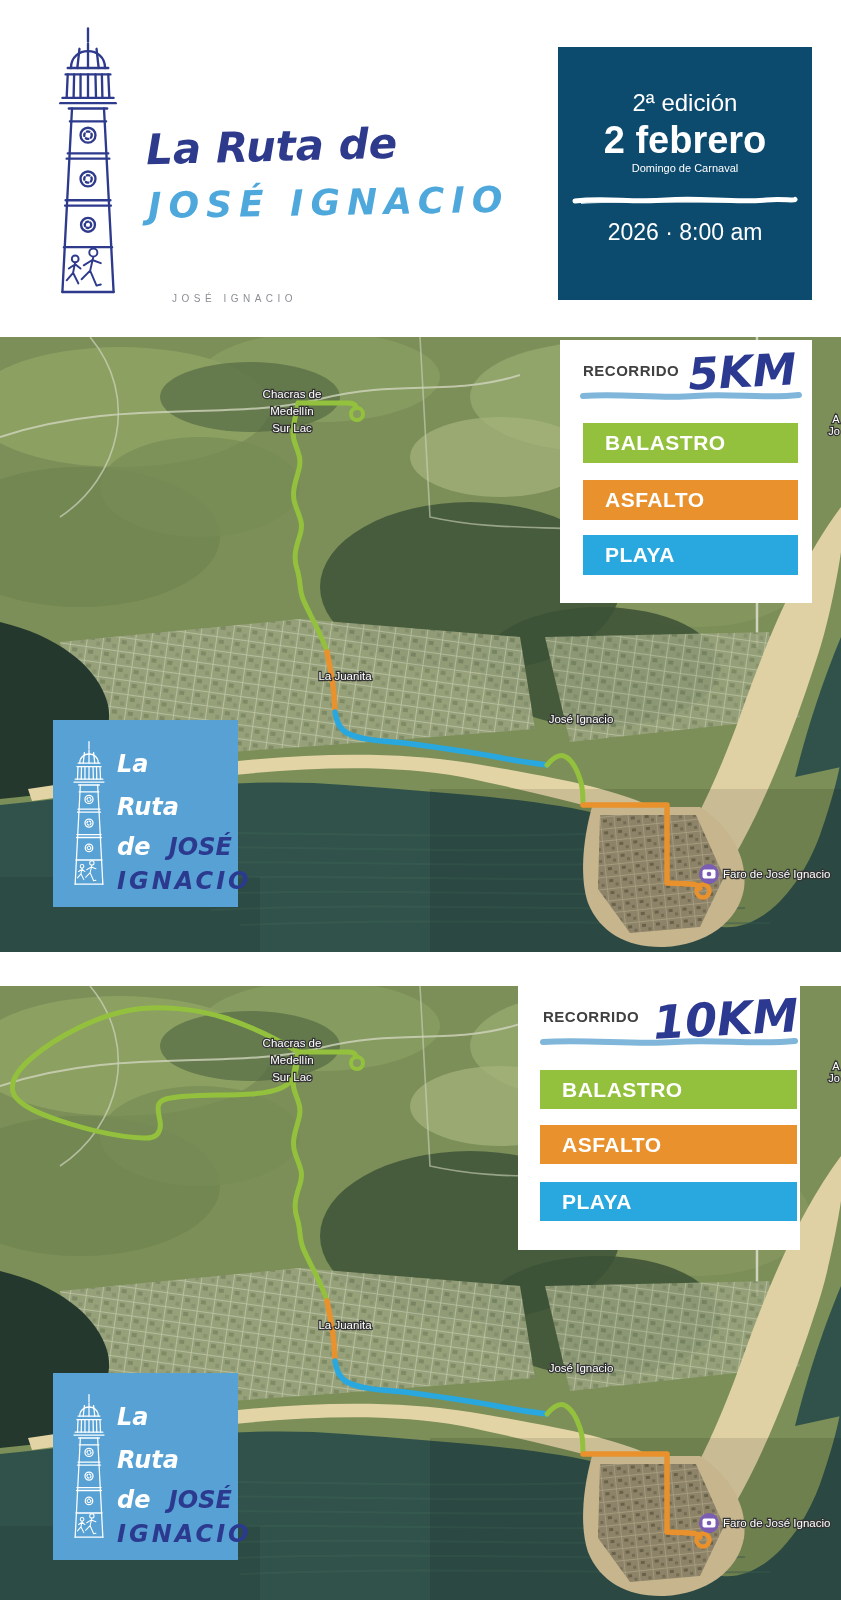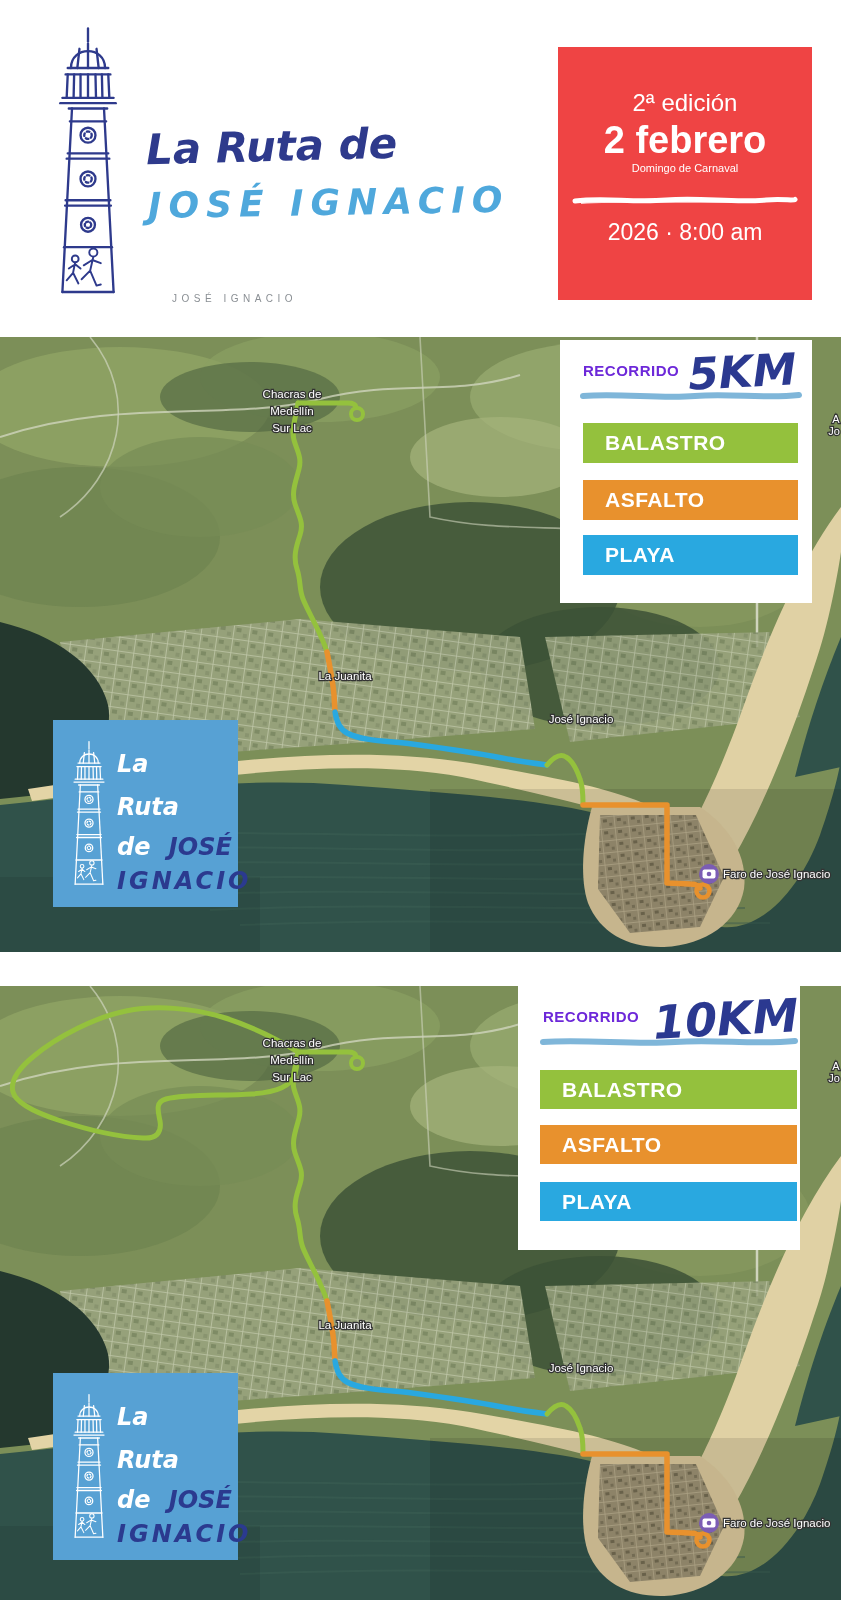--- a/index.html
+++ b/index.html
@@ -31,21 +31,21 @@
   .maplabel{font-size:11.5px;fill:#fff;stroke:#333;stroke-width:2.4px;paint-order:stroke;
             font-family:"Liberation Sans",sans-serif;}
   .maplabel.small{font-size:11px;}
 
   
   .legend-card{position:absolute;background:#fff;}
   .m5 .legend-card{left:560px;top:3px;width:252px;height:263px;}
   .m10 .legend-card{left:518px;top:0;width:282px;height:264px;}
   .legend-head{position:absolute;left:23px;top:6px;display:flex;align-items:flex-start;}
   .m10 .legend-head{left:25px;}
-  .recorrido{font-size:15px;font-weight:bold;letter-spacing:.5px;margin-top:16px;color:#6d28d9;}
+  .recorrido{font-size:15px;font-weight:bold;letter-spacing:.5px;margin-top:16px;color:#404040;}
   .distance{font-family:"DejaVu Sans",sans-serif;font-style:italic;font-weight:bold;
             font-size:44px;color:#2b3990;margin-left:9px;transform:rotate(-3deg);white-space:nowrap;}
   .m10 .distance{font-size:46px;margin-left:14px;}
   .legend-brush{position:absolute;left:20px;top:50px;}
   .m10 .legend-brush{left:22px;}
   .bar{position:absolute;display:flex;align-items:center;padding-left:22px;color:#fff;
        font-weight:bold;font-size:21px;letter-spacing:.5px;}
   .m5 .bar{left:23px;width:193px;height:40px;}
   .m10 .bar{left:22px;width:235px;height:39px;}
   .m5 .bar1{top:83px;}  .m5 .bar2{top:140px;}  .m5 .bar3{top:195px;}
@@ -111,21 +111,21 @@
 </svg>
 
 <div class="header">
   <svg class="hl-logo" viewBox="0 0 90 260">
       <use href="#lh"></use>
     </svg>
   <div class="title1" style="color: rgb(46, 58, 140);">La Ruta de</div>
   <div class="title2" style="color: rgb(79, 168, 220);">JOSÉ IGNACIO</div>
   <div class="brand-sub">JOSÉ IGNACIO</div>
 
-  <div class="badge" style="background: #ef4444; text-align: right;">
+  <div class="badge" style="background: #0c4a6e; text-align: right;">
     <div class="edition">2ª edición</div>
     <div class="date">2 febrero</div>
     <div class="subtitle">Domingo de Carnaval</div>
     <svg class="brush" width="228" height="12">
       <path d="M4,7 C35,3 60,9 95,6 C130,3 160,9 195,6 C212,4.5 222,7 224,5.5" stroke="#fff" stroke-width="5" fill="none" stroke-linecap="round"></path>
       <path d="M10,9 C60,6 120,9 190,7" stroke="#fff" stroke-width="2" fill="none" opacity=".8"></path>
     </svg>
     <div class="time">2026 · 8:00 am</div>
   </div>
 </div>

